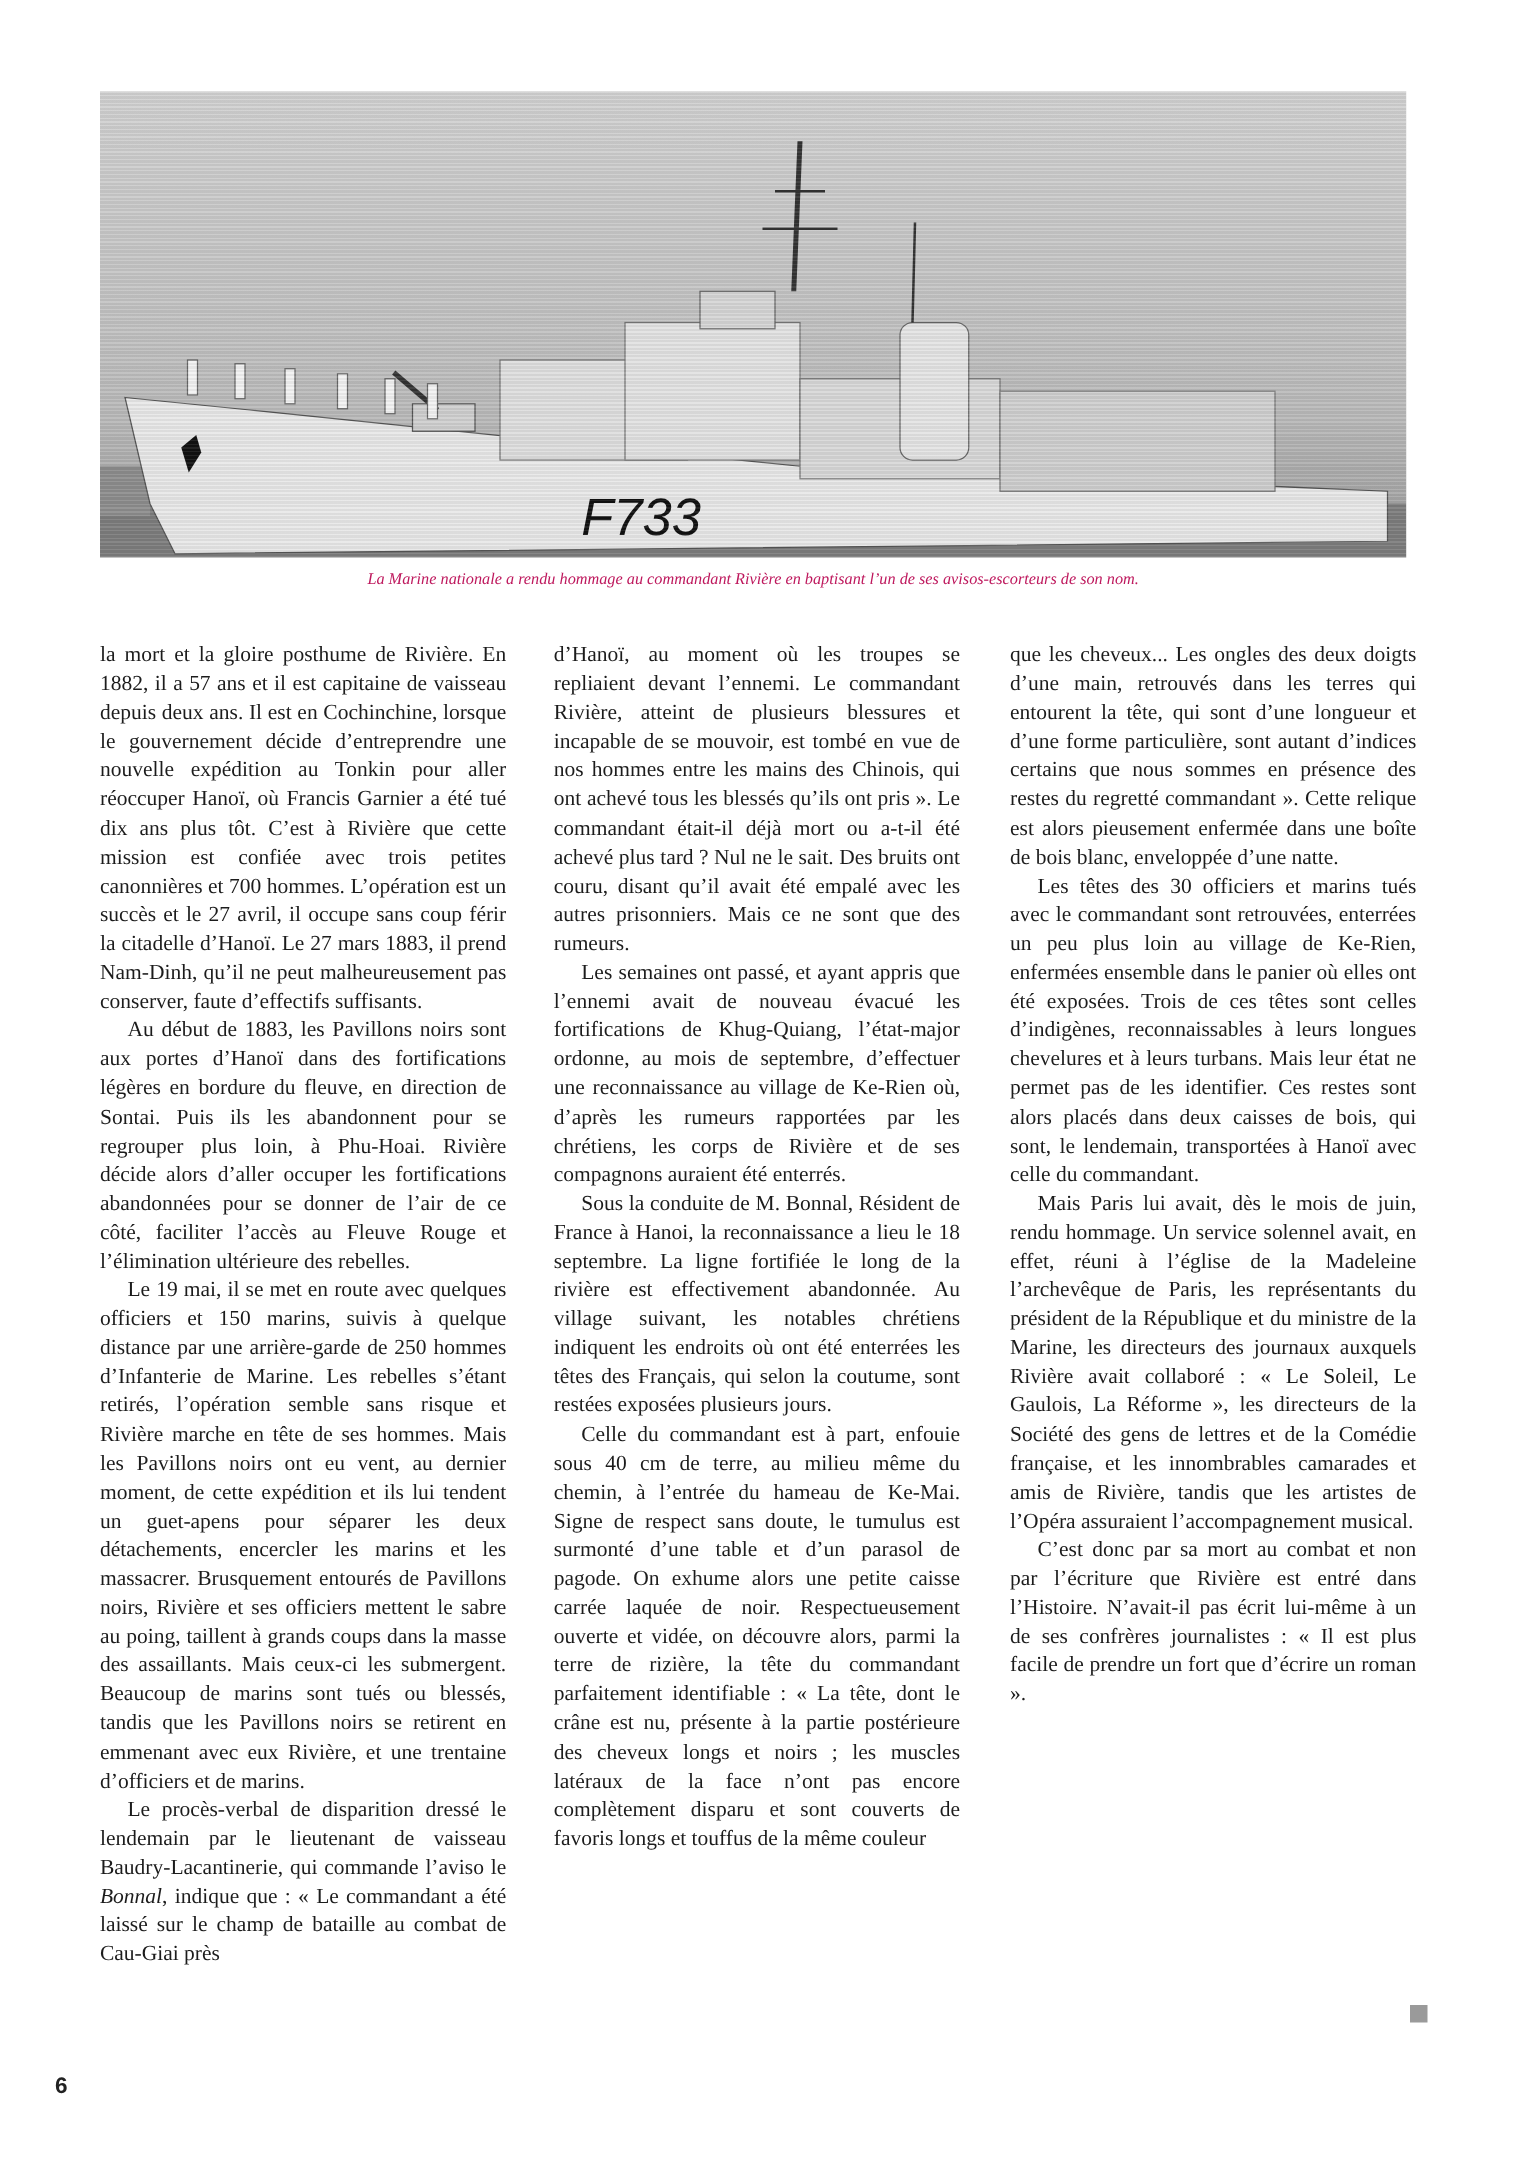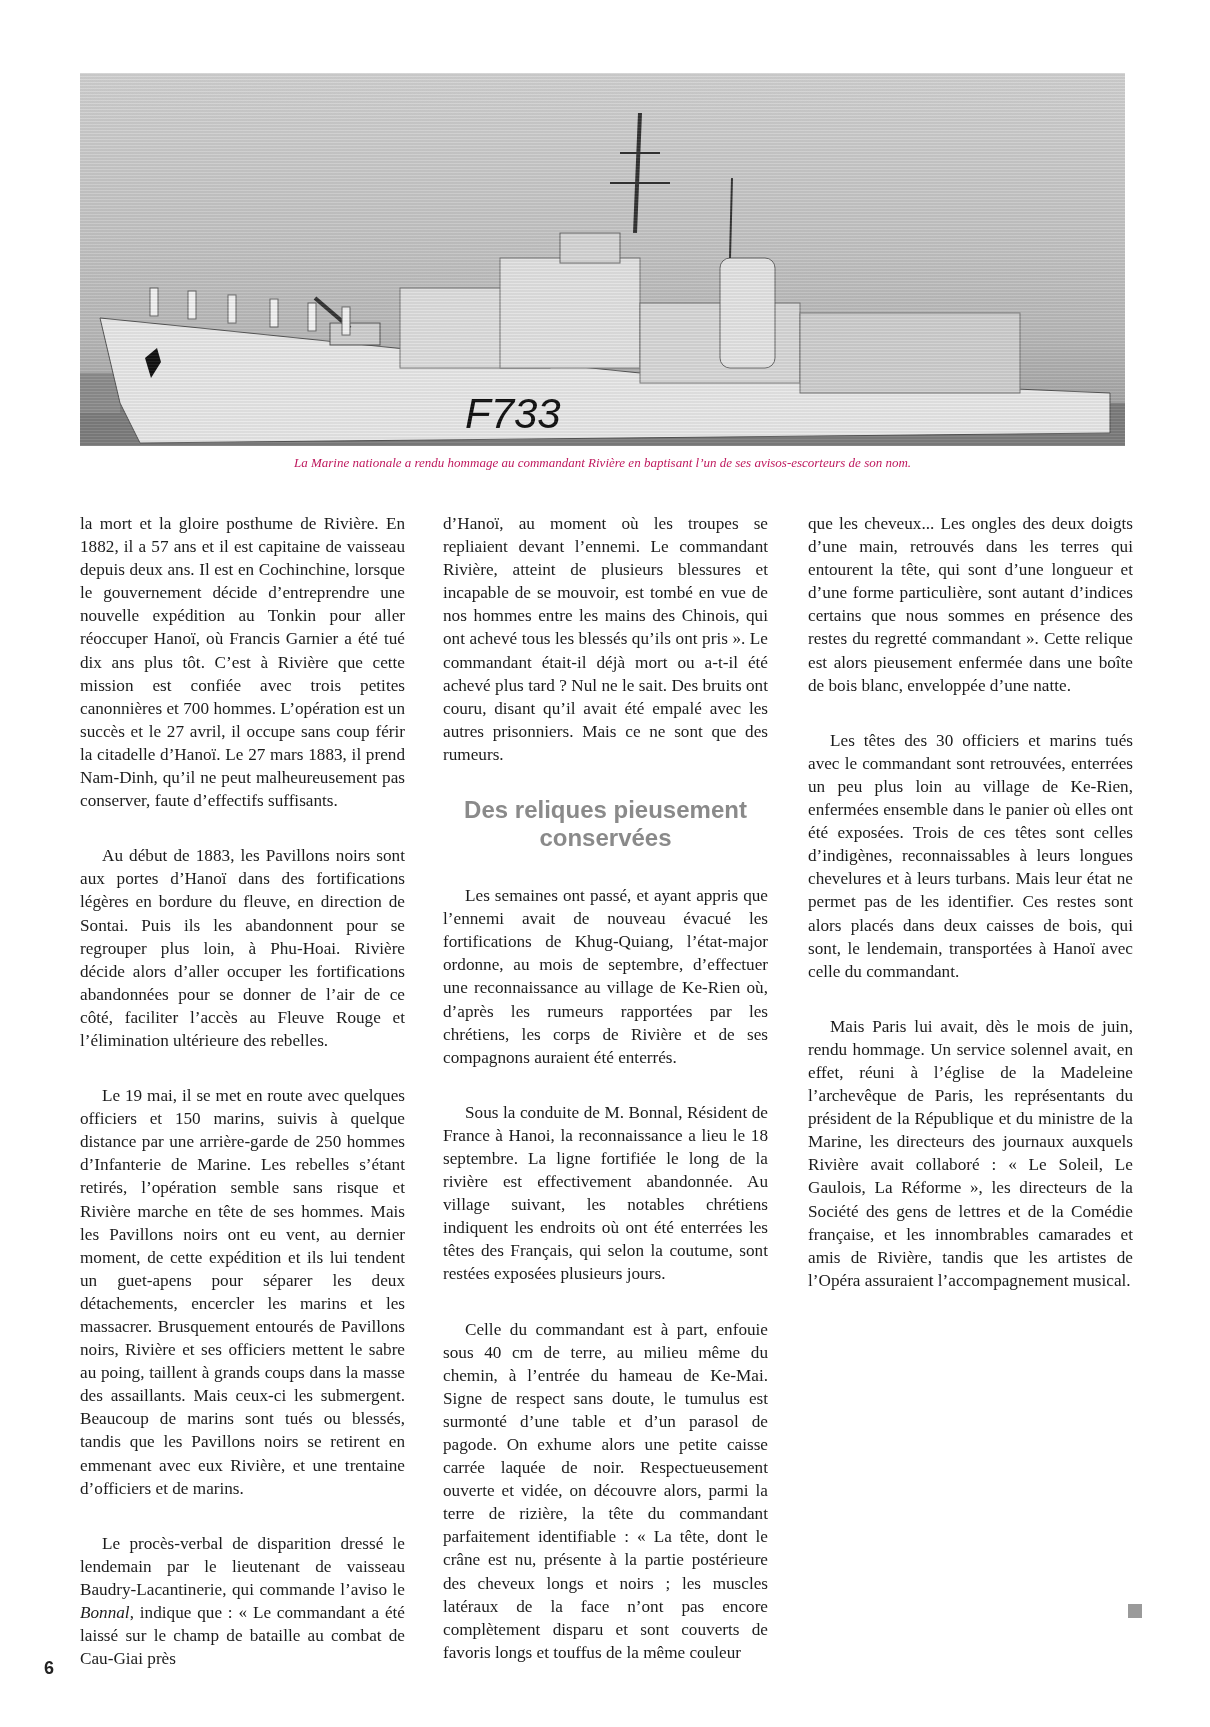--- a/index.html
+++ b/index.html
@@ -3,21 +3,21 @@
 <meta charset="utf-8">
 <style>
   html, body { margin: 0; padding: 0; background: #ffffff; }
   body { width: 1210px; height: 1727px; position: relative; overflow: hidden; font-family: "Liberation Serif", serif; color: #1c1c1c; }
   .photo { position: absolute; left: 80px; top: 73px; width: 1045px; height: 373px; overflow: hidden; background: linear-gradient(180deg, #d2d2d2 0%, #c4c4c4 45%, #b9b9b9 70%, #9a9a9a 100%); }
   .photo::after { content: ""; position: absolute; inset: 0; background: repeating-linear-gradient(0deg, rgba(255,255,255,0.08) 0px, rgba(255,255,255,0.08) 1px, rgba(0,0,0,0.05) 1px, rgba(0,0,0,0.05) 3px); pointer-events: none; }
   .photo svg { position: absolute; left: 0; top: 0; }
   .caption { position: absolute; left: 80px; top: 455px; width: 1045px; text-align: center; font-style: italic; font-size: 13px; color: #be185d; }
   .col { position: absolute; top: 512px; width: 325px; font-size: 17.2px; line-height: 23.1px; text-align: justify; hyphens: manual; }
   .col p { margin: 0; text-indent: 0; }
-  .col p.ind { text-indent: 22px; margin-top: 32px; }
+  .col p.ind { text-indent: 22px; }
   .c1 { left: 80px; }
   .c2 { left: 443px; }
   .c3 { left: 808px; }
   .heading { font-family: "Liberation Sans", sans-serif; font-weight: bold; color: #8a8a8a; text-align: center; font-size: 24px; line-height: 28px; margin: 30px 0 30px 0; }
   .heading.h2 { margin: 36px 0 36px 0; }
   .end-mark { position: absolute; left: 1128px; top: 1604px; width: 14px; height: 14px; background: #9a9a9a; }
   .page-num { position: absolute; left: 44px; top: 1658px; font-family: "Liberation Sans", sans-serif; font-weight: bold; font-size: 18px; color: #222; }
   .footer { position: absolute; left: 848px; top: 1744px; font-family: "Liberation Sans", sans-serif; font-weight: bold; font-size: 15.5px; color: #222; }
   .hull-number { font-family: "Liberation Sans", sans-serif; font-style: italic; font-size: 42px; fill: #111; }
 </style>
@@ -67,28 +67,28 @@
 
 <div class="col c1">
   <p>la mort et la gloire posthume de Rivière. En 1882, il a 57 ans et il est capitaine de vaisseau depuis deux ans. Il est en Cochinchine, lorsque le gouvernement décide d’entreprendre une nouvelle expédition au Tonkin pour aller réoccuper Hanoï, où Francis Garnier a été tué dix ans plus tôt. C’est à Rivière que cette mission est confiée avec trois petites canonnières et 700 hommes. L’opération est un succès et le 27 avril, il occupe sans coup férir la citadelle d’Hanoï. Le 27 mars 1883, il prend Nam-Dinh, qu’il ne peut malheureusement pas conserver, faute d’effectifs suffisants.</p>
   <p class="ind">Au début de 1883, les Pavillons noirs sont aux portes d’Hanoï dans des fortifications légères en bordure du fleuve, en direction de Sontai. Puis ils les abandonnent pour se regrouper plus loin, à Phu-Hoai. Rivière décide alors d’aller occuper les fortifications abandonnées pour se donner de l’air de ce côté, faciliter l’accès au Fleuve Rouge et l’élimination ultérieure des rebelles.</p>
   <p class="ind">Le 19 mai, il se met en route avec quelques officiers et 150 marins, suivis à quelque distance par une arrière-garde de 250 hommes d’Infanterie de Marine. Les rebelles s’étant retirés, l’opération semble sans risque et Rivière marche en tête de ses hommes. Mais les Pavillons noirs ont eu vent, au dernier moment, de cette expédition et ils lui tendent un guet-apens pour séparer les deux détachements, encercler les marins et les massacrer. Brusquement entourés de Pavillons noirs, Rivière et ses officiers mettent le sabre au poing, taillent à grands coups dans la masse des assaillants. Mais ceux-ci les submergent. Beaucoup de marins sont tués ou blessés, tandis que les Pavillons noirs se retirent en emmenant avec eux Rivière, et une trentaine d’officiers et de marins.</p>
   <p class="ind"><span>Le procès-verbal de disparition dressé le lendemain par le lieutenant de vaisseau Baudry-Lacantinerie, qui commande l’aviso le </span><em>Bonnal</em><span>, indique que : « Le commandant a été laissé sur le champ de bataille au combat de Cau-Giai près</span></p>
 </div>
 
 <div class="col c2">
   <p>d’Hanoï, au moment où les troupes se repliaient devant l’ennemi. Le commandant Rivière, atteint de plusieurs blessures et incapable de se mouvoir, est tombé en vue de nos hommes entre les mains des Chinois, qui ont achevé tous les blessés qu’ils ont pris ». Le commandant était-il déjà mort ou a-t-il été achevé plus tard ? Nul ne le sait. Des bruits ont couru, disant qu’il avait été empalé avec les autres prisonniers. Mais ce ne sont que des rumeurs.</p>
-  <div class="heading">Des reliques pieusement conservées</div>
   <p class="ind">Les semaines ont passé, et ayant appris que l’ennemi avait de nouveau évacué les fortifications de Khug-Quiang, l’état-major ordonne, au mois de septembre, d’effectuer une reconnaissance au village de Ke-Rien où, d’après les rumeurs rapportées par les chrétiens, les corps de Rivière et de ses compagnons auraient été enterrés.</p>
   <p class="ind">Sous la conduite de M. Bonnal, Résident de France à Hanoi, la reconnaissance a lieu le 18 septembre. La ligne fortifiée le long de la rivière est effectivement abandonnée. Au village suivant, les notables chrétiens indiquent les endroits où ont été enterrées les têtes des Français, qui selon la coutume, sont restées exposées plusieurs jours.</p>
   <p class="ind">Celle du commandant est à part, enfouie sous 40 cm de terre, au milieu même du chemin, à l’entrée du hameau de Ke-Mai. Signe de respect sans doute, le tumulus est surmonté d’une table et d’un parasol de pagode. On exhume alors une petite caisse carrée laquée de noir. Respectueusement ouverte et vidée, on découvre alors, parmi la terre de rizière, la tête du commandant parfaitement identifiable : « La tête, dont le crâne est nu, présente à la partie postérieure des cheveux longs et noirs ; les muscles latéraux de la face n’ont pas encore complètement disparu et sont couverts de favoris longs et touffus de la même couleur</p>
 </div>
 
 <div class="col c3">
   <p>que les cheveux... Les ongles des deux doigts d’une main, retrouvés dans les terres qui entourent la tête, qui sont d’une longueur et d’une forme particulière, sont autant d’indices certains que nous sommes en présence des restes du regretté commandant ». Cette relique est alors pieusement enfermée dans une boîte de bois blanc, enveloppée d’une natte.</p>
   <p class="ind">Les têtes des 30 officiers et marins tués avec le commandant sont retrouvées, enterrées un peu plus loin au village de Ke-Rien, enfermées ensemble dans le panier où elles ont été exposées. Trois de ces têtes sont celles d’indigènes, reconnaissables à leurs longues chevelures et à leurs turbans. Mais leur état ne permet pas de les identifier. Ces restes sont alors placés dans deux caisses de bois, qui sont, le lendemain, transportées à Hanoï avec celle du commandant.</p>
   <p class="ind">Mais Paris lui avait, dès le mois de juin, rendu hommage. Un service solennel avait, en effet, réuni à l’église de la Madeleine l’archevêque de Paris, les représentants du président de la République et du ministre de la Marine, les directeurs des journaux auxquels Rivière avait collaboré : « Le Soleil, Le Gaulois, La Réforme », les directeurs de la Société des gens de lettres et de la Comédie française, et les innombrables camarades et amis de Rivière, tandis que les artistes de l’Opéra assuraient l’accompagnement musical.</p>
+  <p class="ind">C’est donc par sa mort au combat et non par l’écriture que Rivière est entré dans l’Histoire. N’avait-il pas écrit lui-même à un de ses confrères journalistes : « Il est plus facile de prendre un fort que d’écrire un roman ».</p>
 </div>
 
 <div class="end-mark"></div>
 
 <div class="page-num">6</div>
 <div class="footer">Cols Bleus n° 2118 du 23 mars 1991</div>
 
 </body></html>

